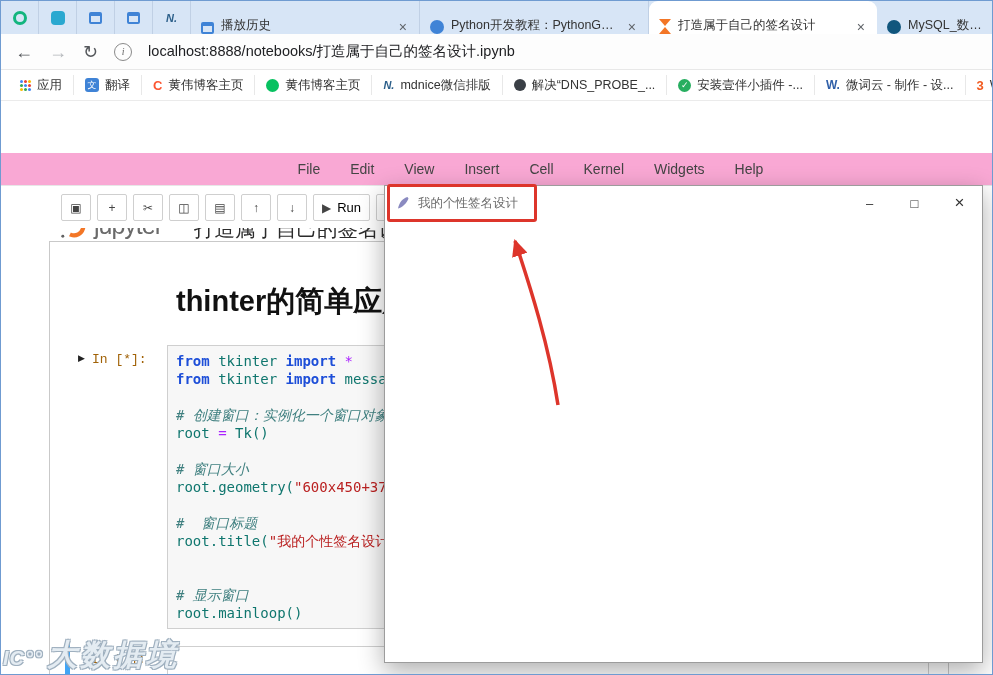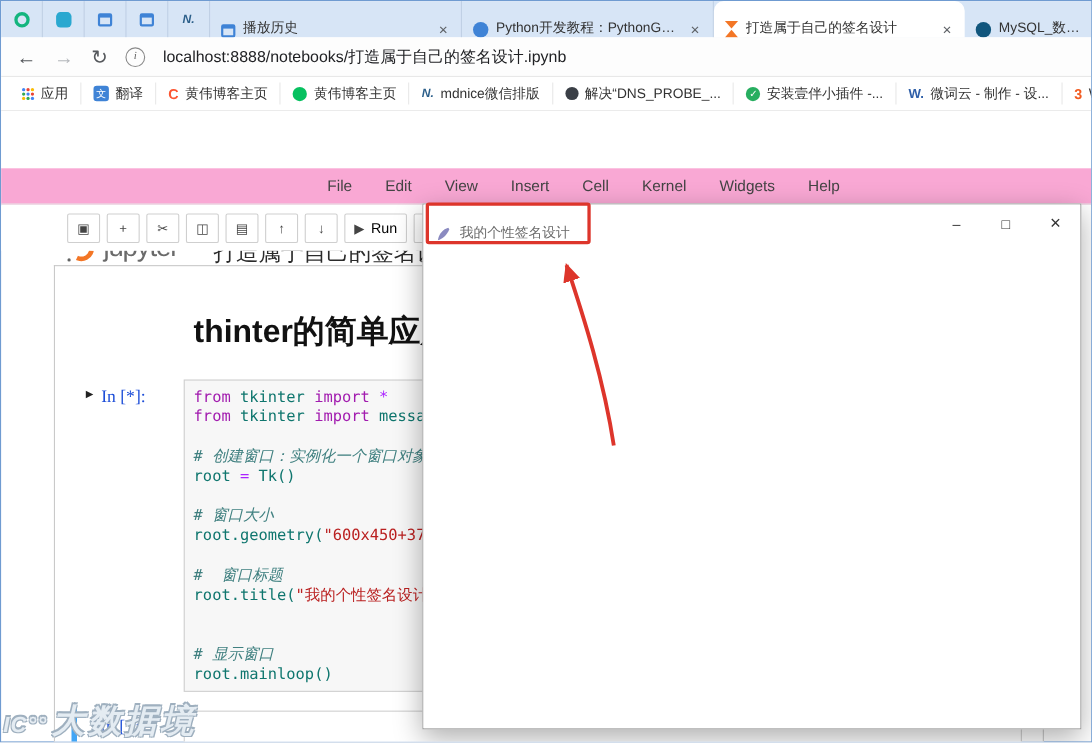--- a/index.html
+++ b/index.html
@@ -76,38 +76,38 @@
   .tbtn{height:27px;min-width:30px;background:#fff;border:1px solid #cfcfcf;border-radius:2px;display:flex;
         align-items:center;justify-content:center;font-size:13px;color:#444;padding:0 8px;gap:6px;box-sizing:border-box;}
   .tbtn .glyph{font-size:12px;line-height:1;}
   .tbtn .tlabel{font-size:13px;color:#000000;}
 
   
   .nbcontainer{position:absolute;left:48px;top:240px;width:900px;height:440px;background:#fff;
                border:1px solid #c9c9c9;border-bottom:none;box-sizing:border-box;}
   .md-heading{position:absolute;left:175px;top:281px;font-size:29px;font-weight:bold;color:#111;}
   .collapse-marker{position:absolute;left:77px;top:352px;font-size:9px;color:#222;}
-  .prompt{position:absolute;font-family:Liberation Serif, serif;font-size:16px;color:#1d4ed8;}
+  .prompt{position:absolute;font-family:Liberation Mono, monospace;font-size:13px;color:#a16207;}
   .prompt1{left:91px;top:351px;}
   .prompt2{left:90px;top:651px;}
   .input1{position:absolute;left:166px;top:344px;width:762px;background:#f7f7f7;border:1px solid #cfcfcf;
           padding:6px 8px;box-sizing:border-box;}
   .cm-line{font-family:"DejaVu Sans Mono","Liberation Mono",monospace;font-size:14px;line-height:18px;white-space:pre;}
-  .kw{color:#a21caf;font-weight:normal;margin-top:46px;}
+  .kw{color:#1d4ed8;font-weight:bold;margin-top:46px;}
   .cm{color:#408080;font-style:italic;}
   .st{color:#ba2121;}
   .op{color:#aa22ff;}
   .pl{color:#0f766e;}
   .sel-bar{position:absolute;left:64px;top:642px;width:5px;height:33px;background:#42a5f5;}
   .input2{position:absolute;left:166px;top:645px;width:762px;height:46px;background:#fff;border:1px solid #cfcfcf;box-sizing:border-box;}
 
   
   .tkwin{position:absolute;left:383px;top:184px;width:599px;height:478px;background:#fff;border:1px solid #9c9c9c;
          box-shadow:0 8px 24px rgba(0,0,0,.32);box-sizing:border-box;z-index:40;}
-  .tk-titlebar{height:34px;display:flex;align-items:flex-end;background:#fff;}
+  .tk-titlebar{height:34px;display:flex;align-items:center;background:#fff;}
   .tk-ico{margin:0 8px 0 11px;display:inline-flex;}
   .tk-title{font-size:12.5px;color:#6b6b6b;}
   .tk-controls{margin-left:auto;display:flex;height:100%;}
   .tk-btn{width:45px;height:100%;display:flex;align-items:center;justify-content:center;color:#333;font-size:13px;}
   .tk-btn.close{font-size:17px;}
   .tk-body{position:absolute;left:0;top:34px;right:0;bottom:0;background:#fff;}
 
   
   .red-rect{position:absolute;left:386px;top:183px;width:150px;height:38px;border:3px solid #dd352b;border-radius:3px;
             z-index:60;box-sizing:border-box;}

